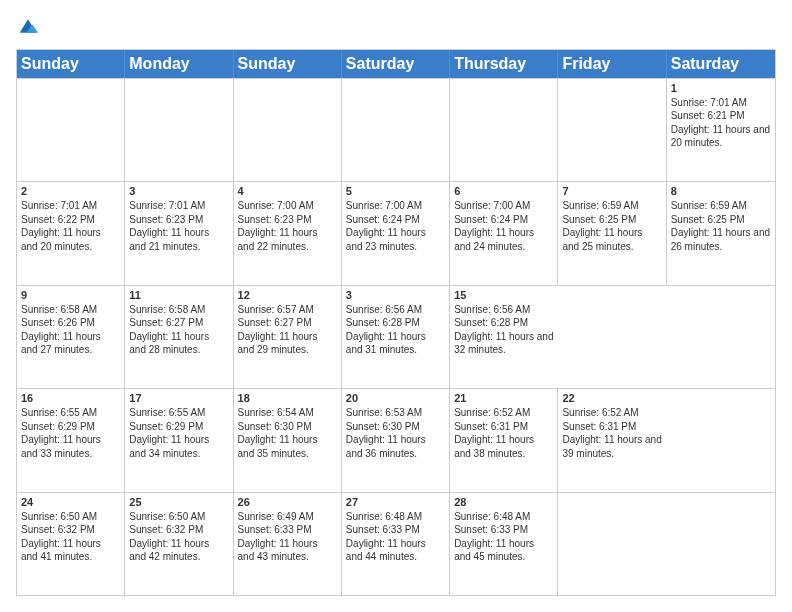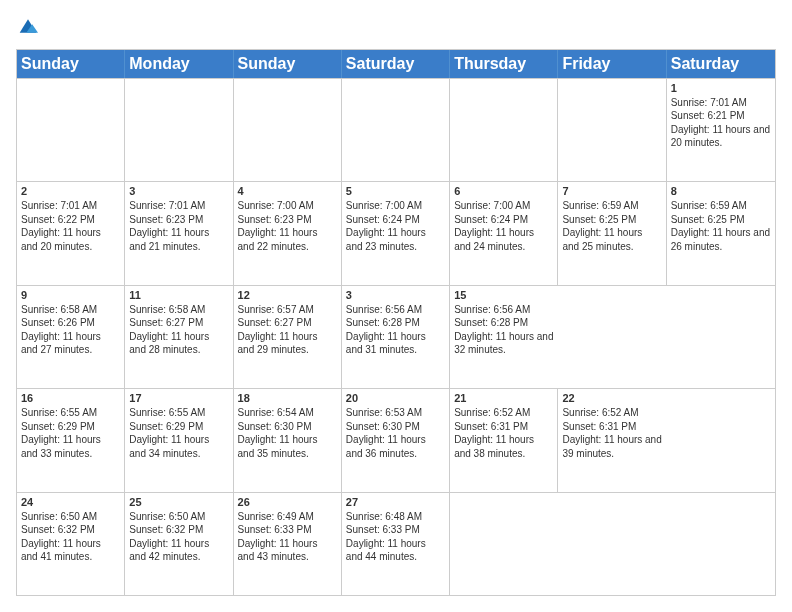--- a/index.html
+++ b/index.html
@@ -312,17 +312,24 @@
 Daylight: 11 hours
 and 43 minutes.</div>
           </div>
           <div class="cal-cell">
             <span class="day-num">27</span>
             <div class="cell-info">Sunrise: 6:48 AM
 Sunset: 6:33 PM
 Daylight: 11 hours
 and 44 minutes.</div>
           </div>
+          <div class="cal-cell">
+            <span class="day-num">28</span>
+            <div class="cell-info">Sunrise: 6:48 AM
+Sunset: 6:33 PM
+Daylight: 11 hours
+and 45 minutes.</div>
+          </div>
           <div class="cal-cell empty"></div>
         </div>
       </div>
   </div>
 </div>
 
 </body></html>

